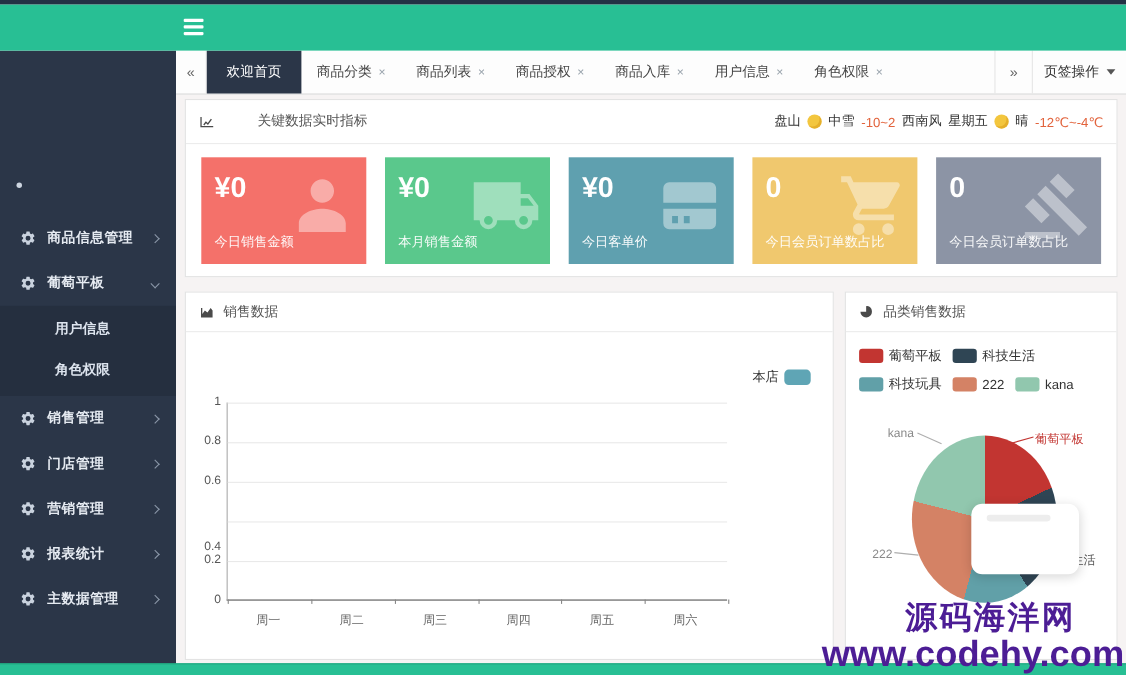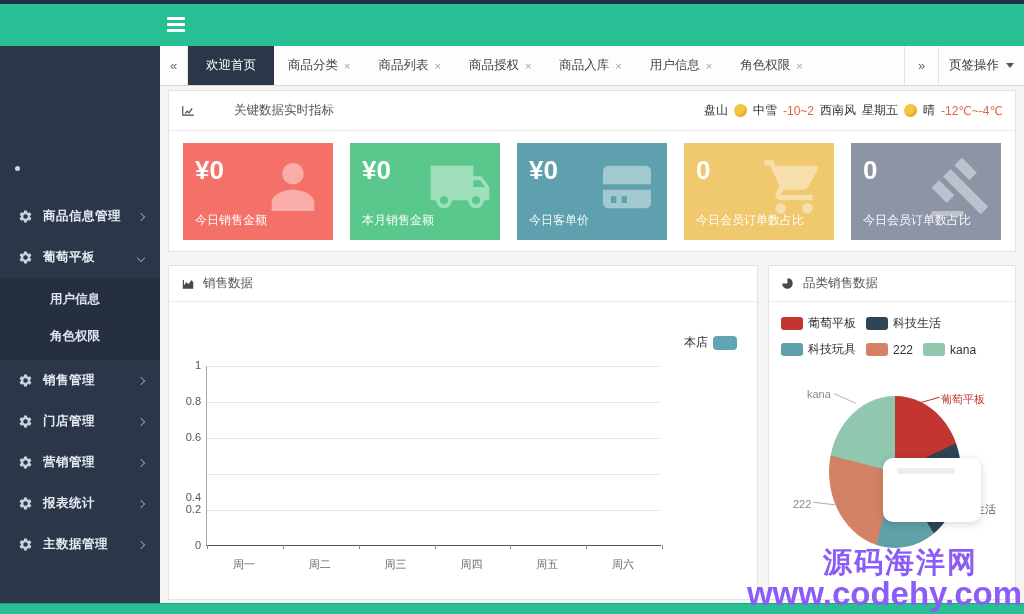--- a/index.html
+++ b/index.html
@@ -92,21 +92,21 @@
   .cline { position:absolute; height:1px; background:#aeaeae; }
   .l0 { left:64px; top:24px; width:24px; transform:rotate(24deg); }
   .l1 { left:147px; top:26px; width:24px; transform:rotate(-16deg); background:#c23531; }
   .l2 { left:44px; top:129px; width:22px; transform:rotate(6deg); }
   .tooltip { position:absolute; left:114px; top:84px; width:98px; height:64px; background:#fff;
              border-radius:10px; box-shadow:0 2px 10px rgba(0,0,0,.16); z-index:4; }
   .tooltip .smudge { margin:10px 0 0 14px; width:58px; height:6px; border-radius:3px; background:#ededed; }
 
   
   .watermark { position:absolute; right:2px; bottom:3px; z-index:9; text-align:right;
-               color:#8b5cf6; font-weight:bold; line-height:1.04; }
+               color:#4c1d95; font-weight:bold; line-height:1.04; }
   .wm1 { font-size:29px; margin-right:44px; letter-spacing:2px; }
   .wm2 { font-size:33px; }
   .bottombar { position:absolute; left:0; bottom:0; width:1024px; height:11px; background:#28bf94;
                border-top:1px solid #1fa57e; z-index:8; }
   .defs { position:absolute; width:0; height:0; overflow:hidden; }
 </style>
 </head>
 <body>
 
 <svg class="defs" aria-hidden="true">

